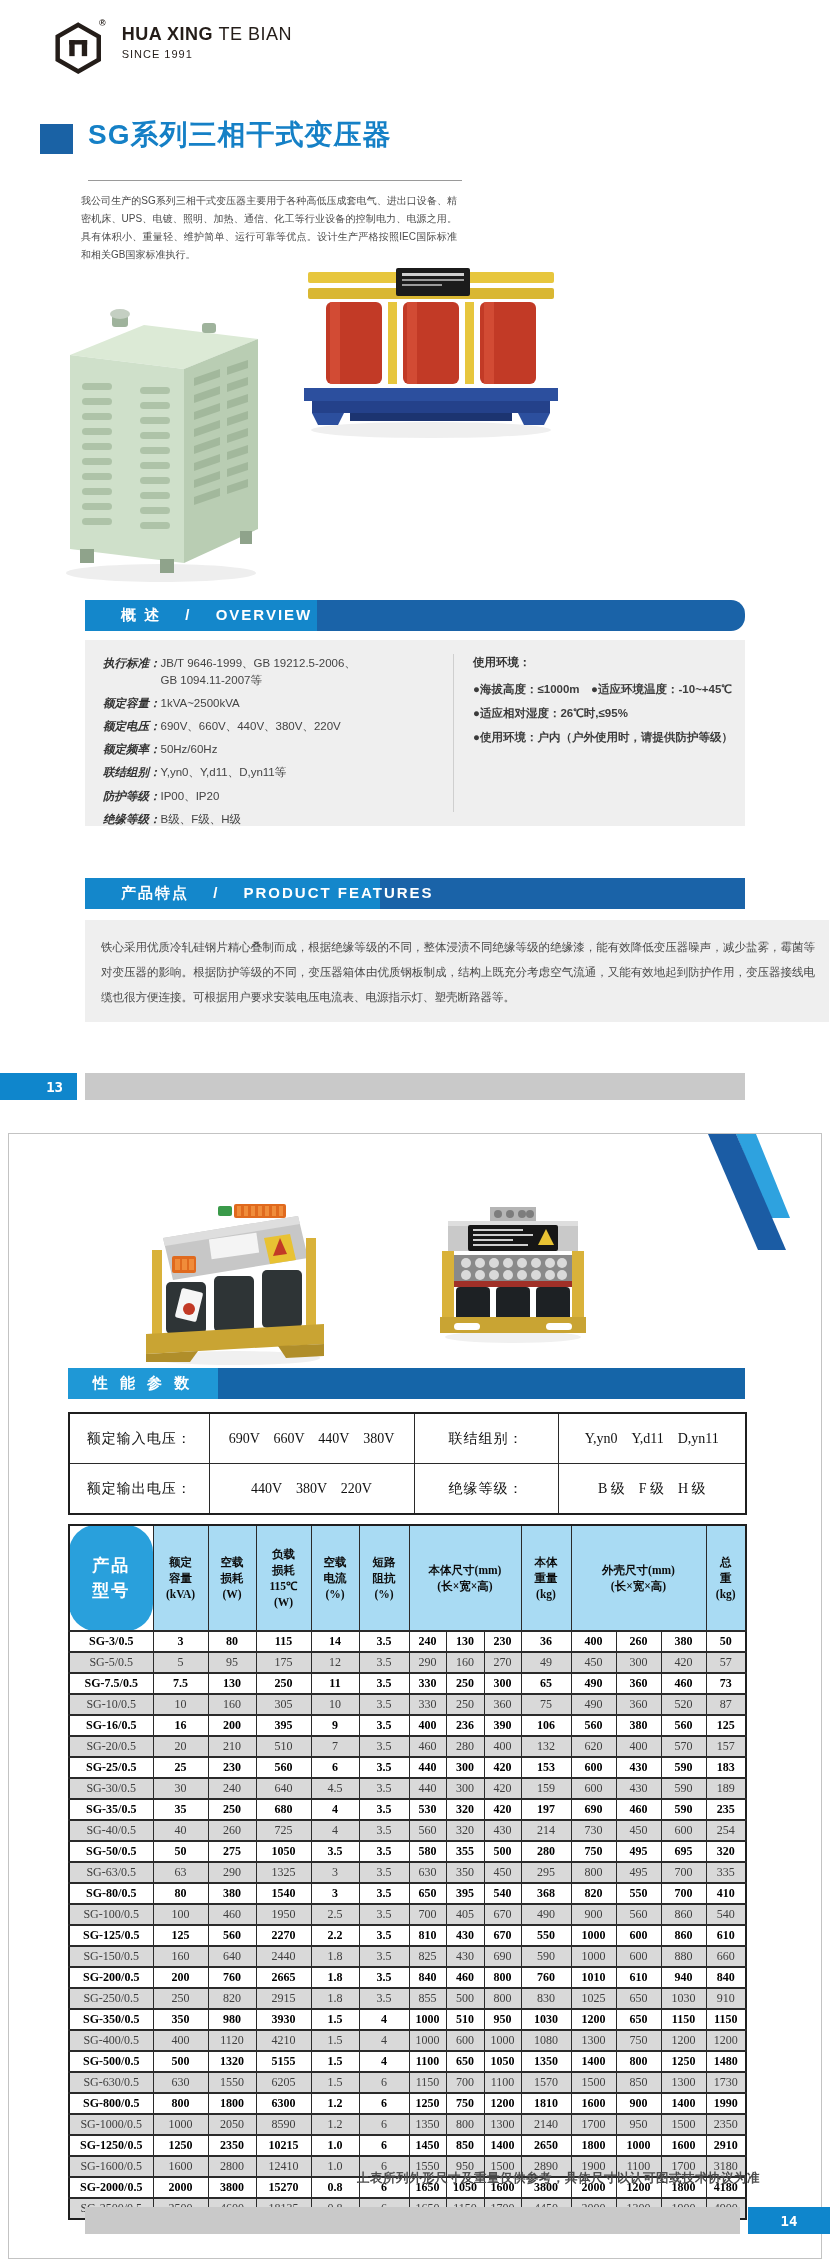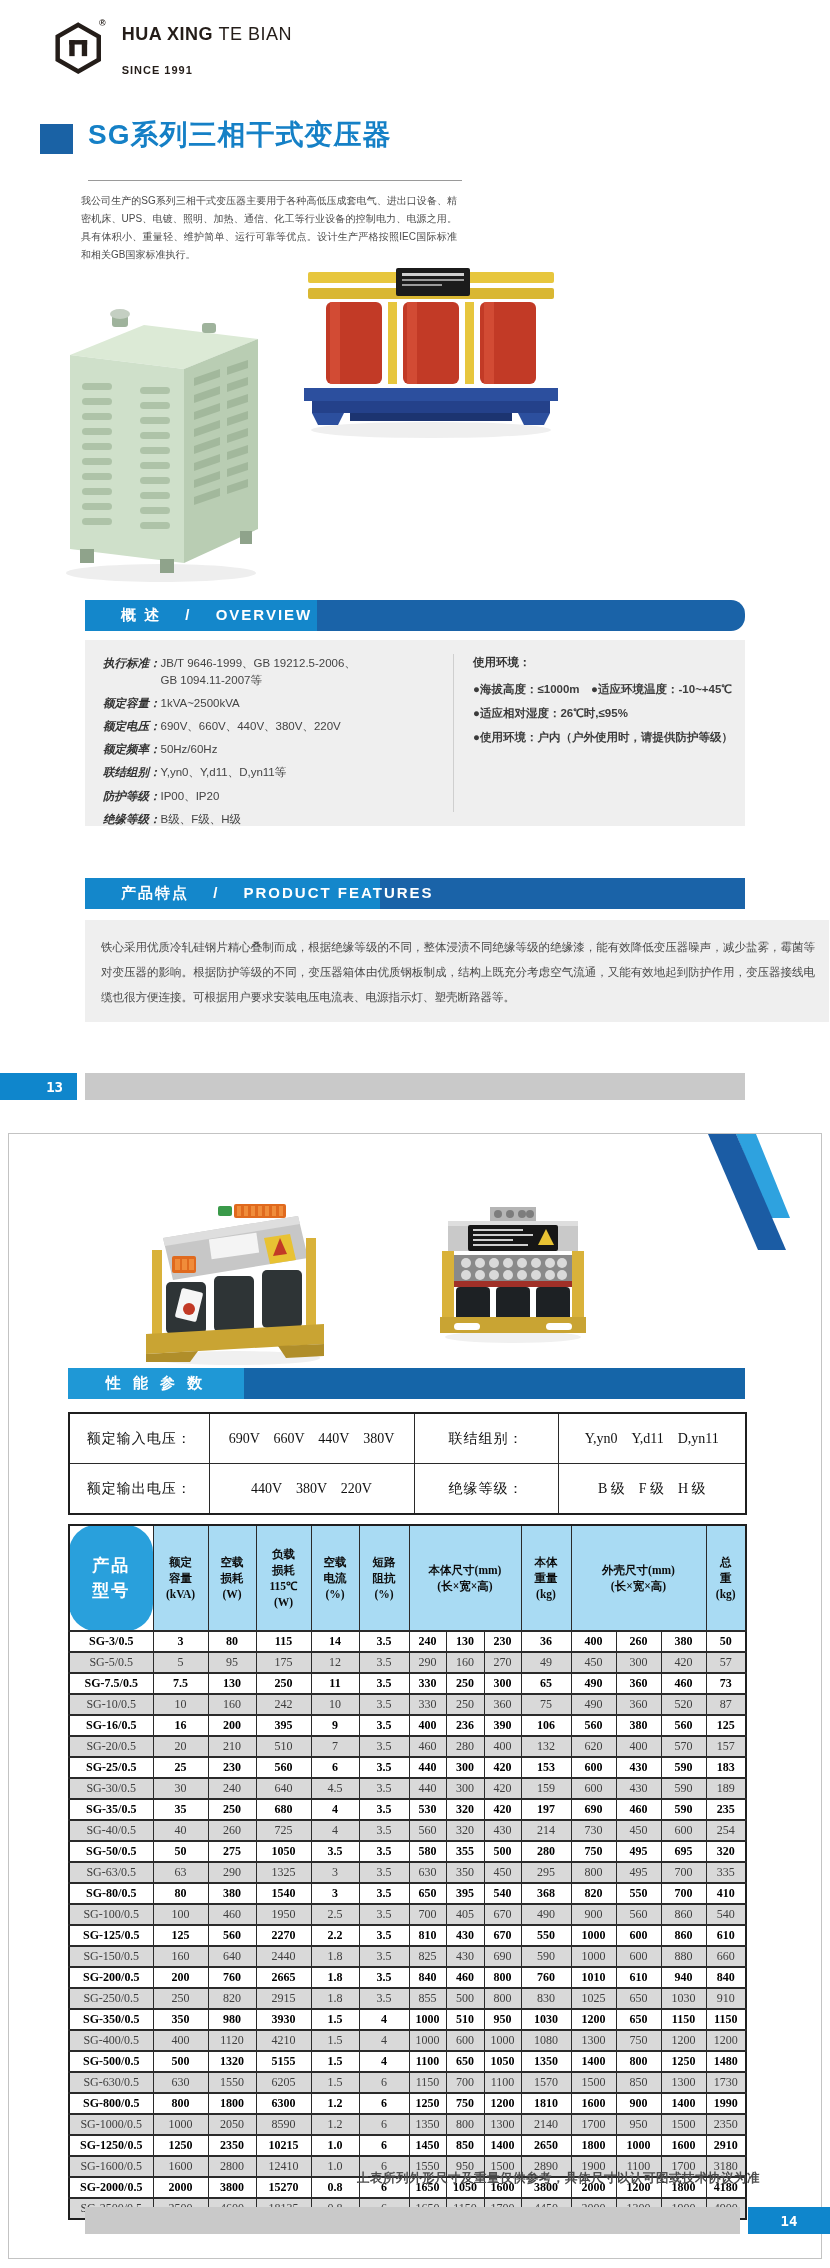--- a/index.html
+++ b/index.html
@@ -5,21 +5,21 @@
   html,body{margin:0;padding:0;background:#fff;}
   .sheet{position:relative;width:830px;height:2268px;background:#fff;outline:1px solid #e2e2e2;
          font-family:"Liberation Sans",sans-serif;overflow:hidden;}
 
   
   .logo{position:absolute;left:55px;top:20px;display:flex;align-items:flex-start;}
   .logo svg{display:block;}
   .brand-text{margin-left:10px;padding-top:4px;color:#241d19;}
   .brand-name{font-size:18px;font-weight:bold;letter-spacing:.5px;white-space:nowrap;}
   .brand-name .light{font-weight:normal;}
-  .brand-since{font-size:11px;font-weight:bold;letter-spacing:1px;margin-top:19px;}
+  .brand-since{font-size:11px;font-weight:normal;letter-spacing:1px;margin-top:3px;}
   .reg{font-size:9px;color:#241d19;position:relative;top:-2px;left:-6px;font-weight:bold;}
 
   
   .title-square{position:absolute;left:40px;top:124px;width:33px;height:30px;background:#1a62a5;}
   .page-title{position:absolute;left:88px;top:116px;font-size:28px;font-weight:bold;color:#1580c6;
               letter-spacing:1px;white-space:nowrap;}
   .title-underline{position:absolute;left:88px;top:180px;width:374px;height:1px;background:#9a9a9a;}
 
   .intro{position:absolute;left:81px;top:192px;width:376px;font-size:10px;line-height:18px;
          color:#4a4a4a;text-align:justify;}
@@ -56,21 +56,21 @@
   .pg-13{left:85px;top:1073px;width:660px;}
   .pg-14{left:85px;top:2207px;width:655px;}
   .pn-14{left:748px;top:2207px;width:82px;justify-content:center;}
 
   
   .page2-frame{position:absolute;left:8px;top:1133px;width:812px;height:1124px;border:1px solid #c3c3c3;}
   .stripes{position:absolute;left:690px;top:1134px;}
 
   
   .bar-perf{left:68px;top:1368px;width:677px;background:#1565a8;}
-  .bar-perf .lt{width:176px;background:#1f98d6;}
+  .bar-perf .lt{width:150px;background:#1f98d6;}
   .bar-perf .lt span{width:100%;text-align:center;padding-left:0;letter-spacing:4px;}
 
   
   table{border-collapse:collapse;table-layout:fixed;}
   .params-table{position:absolute;left:68px;top:1412px;width:677px;border:2px solid #1f1f1f;
                 font-family:"Liberation Serif",serif;}
   .params-table td{border:1px solid #2a2a2a;text-align:center;font-size:14px;color:#111;height:49px;
                    padding:0;overflow:hidden;}
   .params-table td.p-label{letter-spacing:1px;}
 
@@ -475,21 +475,21 @@
           <td>65</td>
           <td>490</td>
           <td>360</td>
           <td>460</td>
           <td>73</td>
         </tr>
         <tr class="g">
           <td class="model-cell">SG-10/0.5</td>
           <td>10</td>
           <td>160</td>
-          <td>242</td>
+          <td>305</td>
           <td>10</td>
           <td>3.5</td>
           <td>330</td>
           <td>250</td>
           <td>360</td>
           <td>75</td>
           <td>490</td>
           <td>360</td>
           <td>520</td>
           <td>87</td>

